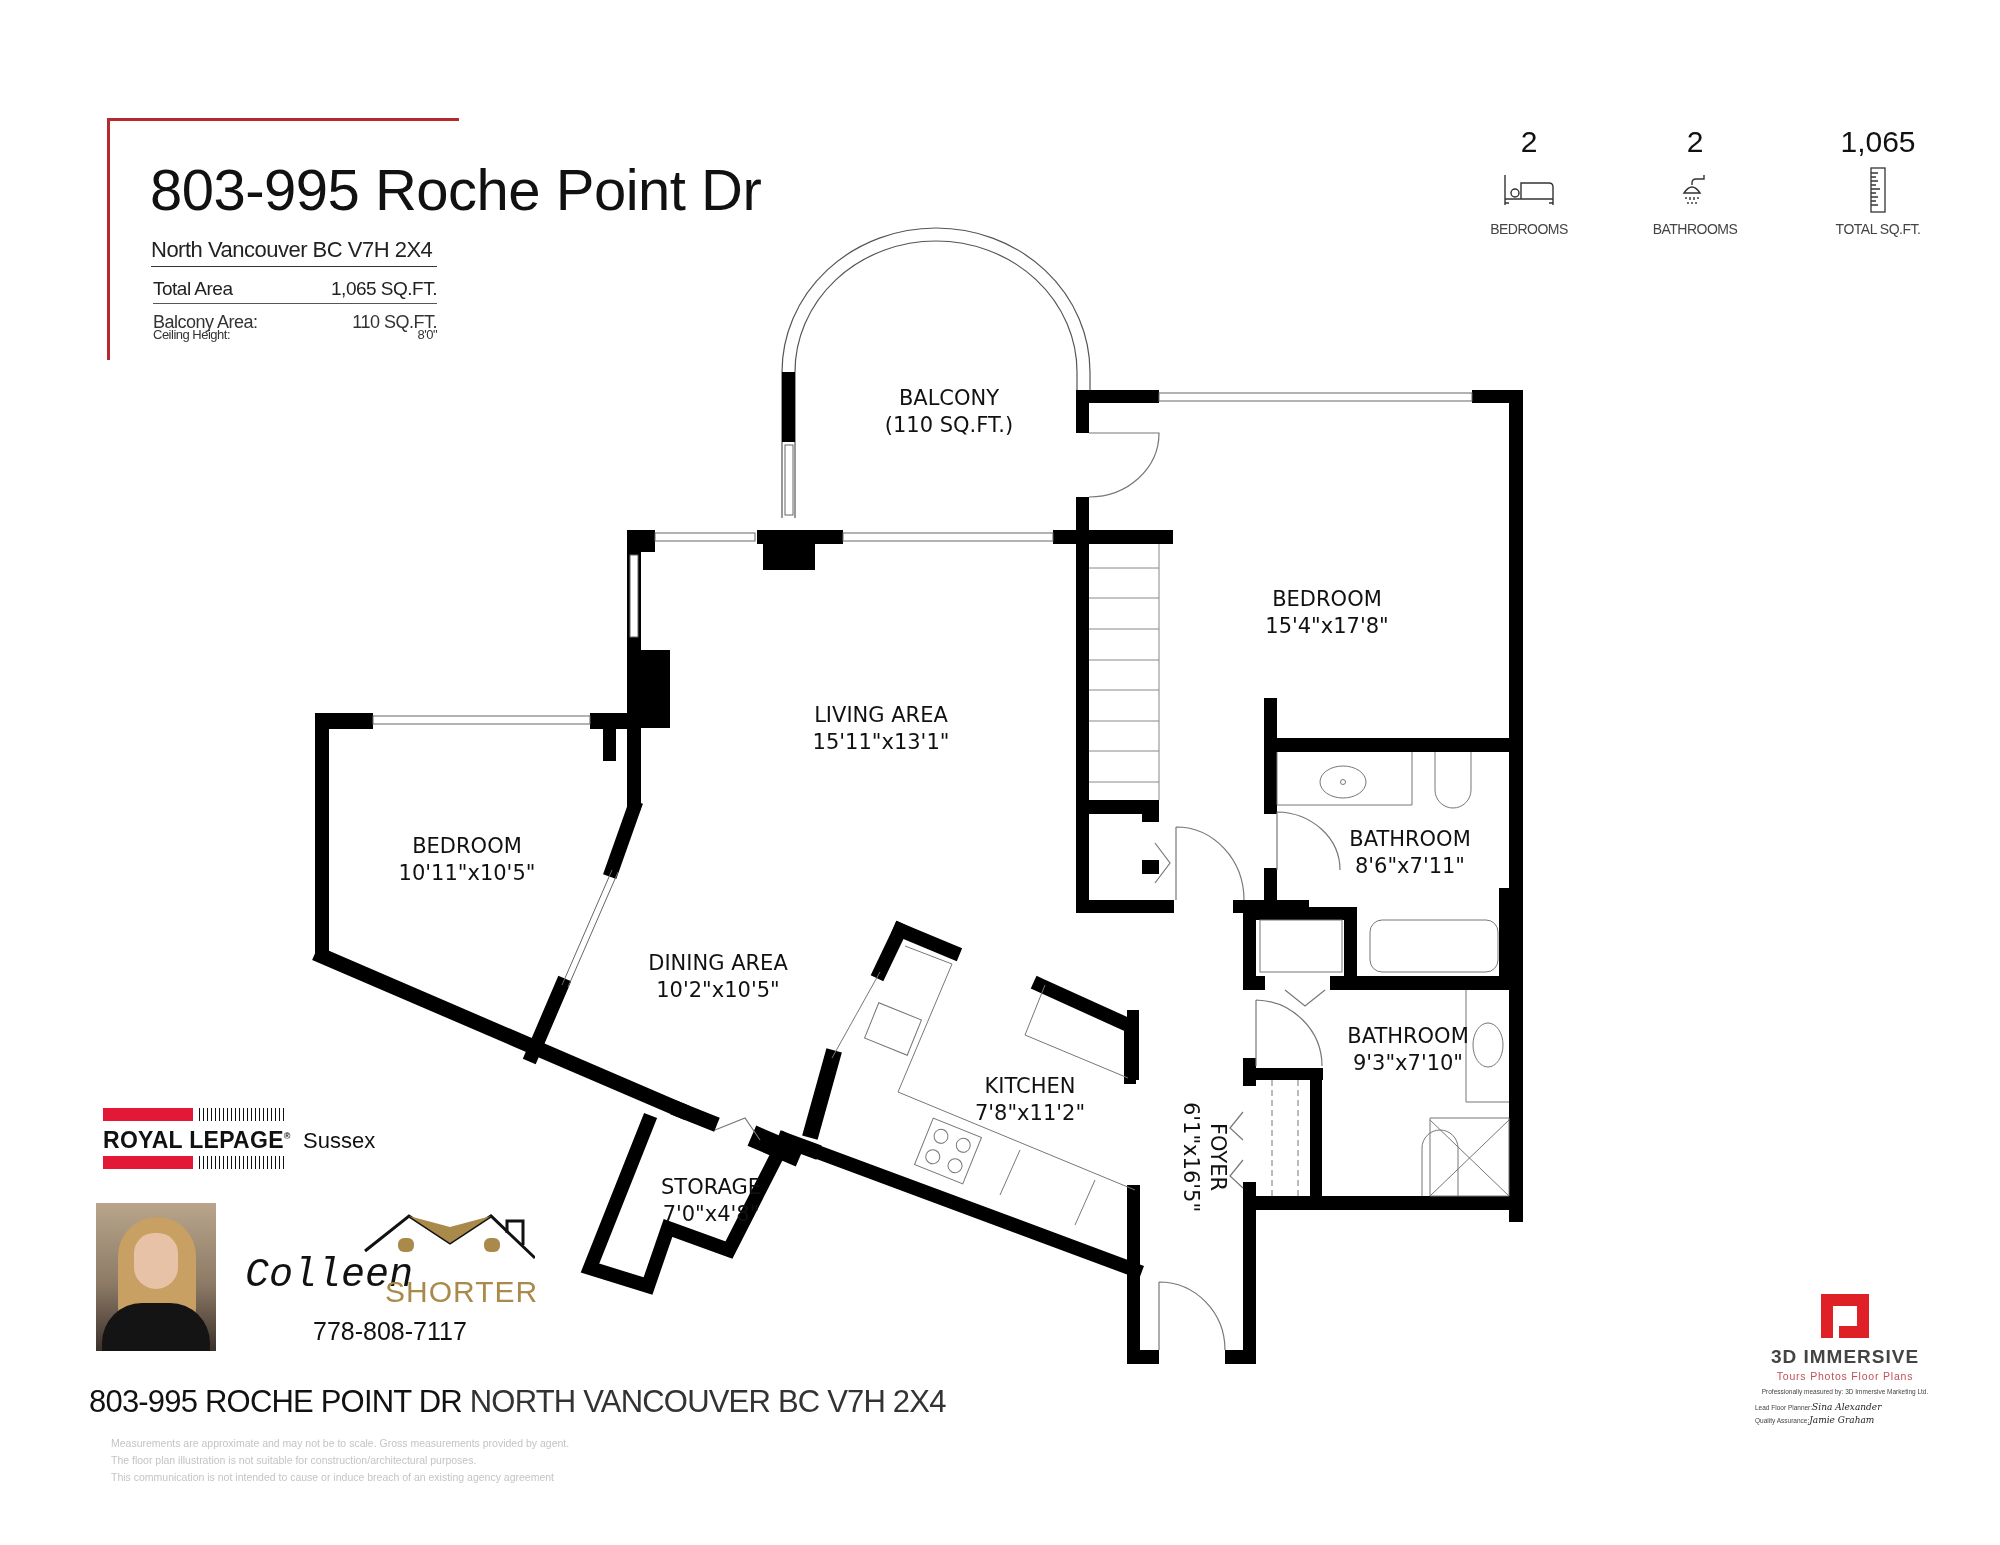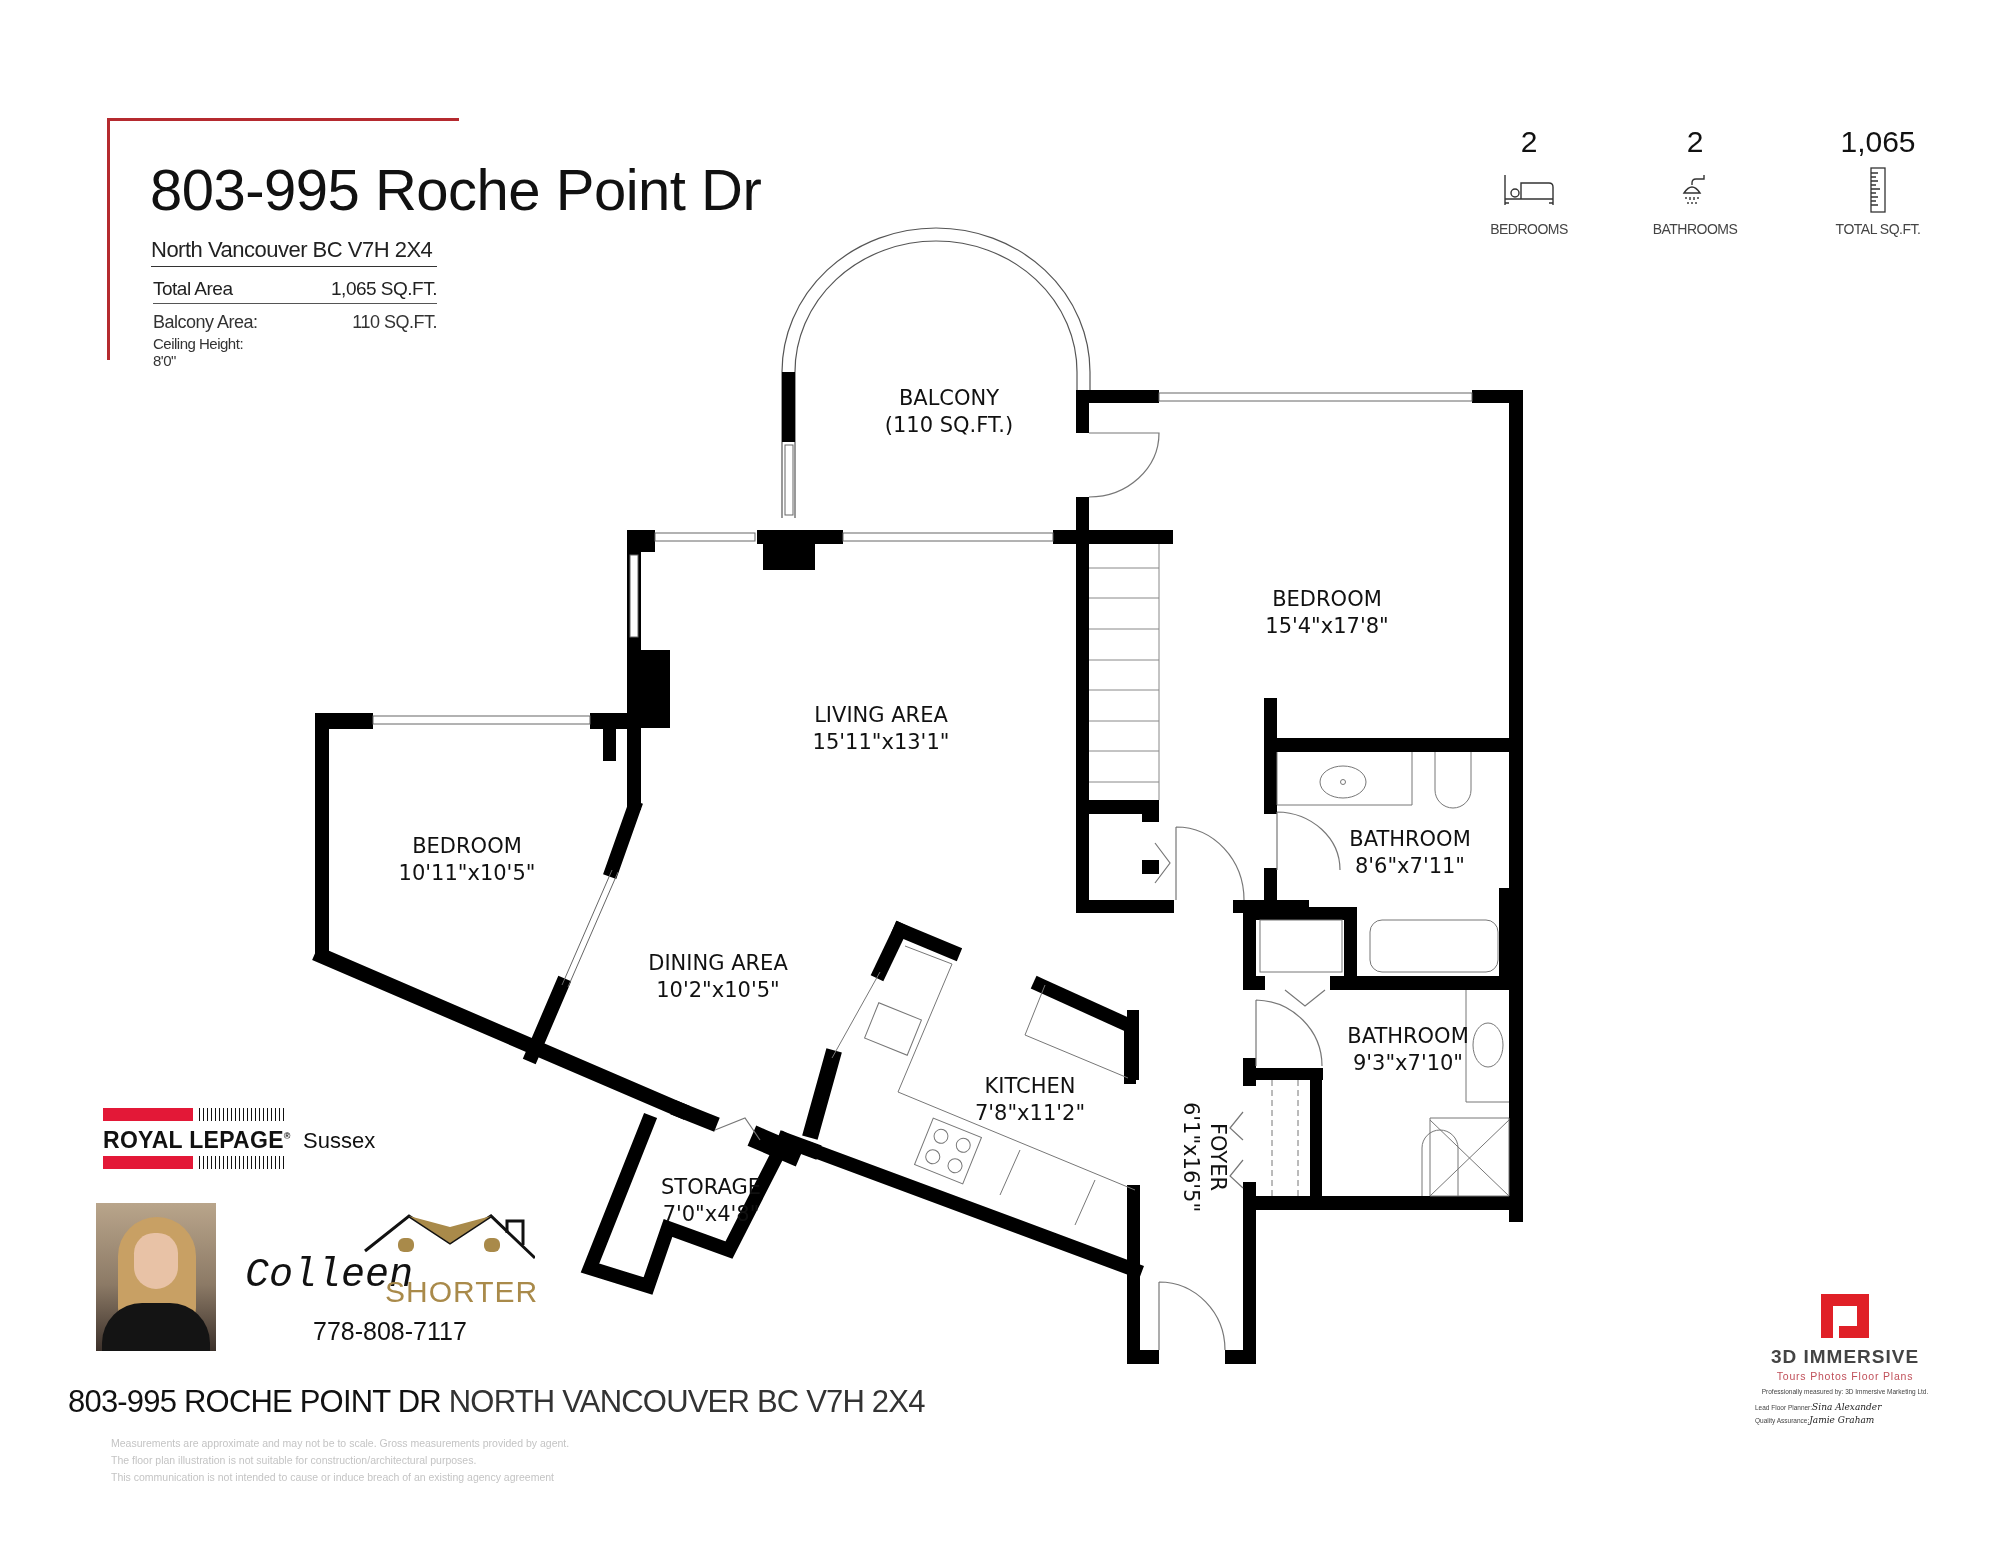--- a/index.html
+++ b/index.html
@@ -5,21 +5,21 @@
   html, body { margin:0; padding:0; background:#ffffff; }
   body { width:2000px; height:1545px; position:relative; overflow:hidden; font-family:"Liberation Sans", sans-serif; color:#111; }
   .abs { position:absolute; }
   .frame-top { left:107px; top:118px; width:352px; height:3px; background:#b52a2f; }
   .frame-left { left:107px; top:118px; width:3px; height:242px; background:#b52a2f; }
   .title { left:150px; top:156px; font-size:58px; letter-spacing:-0.5px; white-space:nowrap; color:#111; }
   .subtitle { left:151px; top:237px; font-size:22px; color:#222; white-space:nowrap; width:286px; border-bottom:1.5px solid #333; padding-bottom:3px; letter-spacing:-0.5px; }
   .area-row { left:153px; width:284px; display:flex; justify-content:space-between; font-size:19px; color:#222; letter-spacing:-0.5px; }
   .area-total { top:278px; border-bottom:1.5px solid #555; padding-bottom:3px; }
   .area-balcony { top:312px; color:#333; font-size:18px; }
-  .area-ceiling { top:335px; color:#333; font-size:15px;flex-direction:column; }
+  .area-ceiling { top:327px; color:#333; font-size:13px; }
 
   .stat { top:125px; width:140px; text-align:center; }
   .stat .num { font-size:30px; color:#111; height:40px; }
   .stat .icon { height:50px; display:flex; align-items:center; justify-content:center; }
   .stat .lbl { font-size:14px; color:#444; letter-spacing:-0.5px; margin-top:6px; }
 
   svg.plan { position:absolute; left:0; top:0; }
   .room-label { position:absolute; text-align:center; font-family:"DejaVu Sans", sans-serif; font-size:21px; line-height:27px; color:#111; white-space:nowrap; transform:translateX(-50%); }
   .foyer-label { transform:translate(-50%,-50%) rotate(90deg); }
 
@@ -33,21 +33,21 @@
   .photo { left:96px; top:1203px; width:120px; height:148px; background:linear-gradient(180deg,#b9a58b 0%,#8c7a66 55%,#3b302a 100%); overflow:hidden; }
   .photo .hair { position:absolute; left:22px; top:14px; width:78px; height:110px; border-radius:40px 40px 20px 20px; background:#c8a064; }
   .photo .face { position:absolute; left:38px; top:30px; width:44px; height:56px; border-radius:22px 22px 24px 24px; background:#e8c2a6; }
   .photo .body { position:absolute; left:6px; top:100px; width:108px; height:60px; border-radius:40px 40px 0 0; background:#141414; }
 
   .logo-cs { left:245px; top:1213px; width:290px; height:130px; }
   .cs-script { position:absolute; left:0; top:40px; font-family:Liberation Mono, monospace; font-style:italic; font-size:40px; color:#111; }
   .cs-last { position:absolute; left:140px; top:62px; font-size:30px; letter-spacing:1px; color:#a98a4a; }
   .cs-phone { position:absolute; left:68px; top:104px; font-size:25px; color:#111; }
 
-  .footer-addr { left:68px; top:1384px; font-size:31px; white-space:nowrap; letter-spacing:-0.8px; }
+  .footer-addr { left:89px; top:1384px; font-size:31px; white-space:nowrap; letter-spacing:-0.8px; }
   .footer-addr .bold { font-weight:normal; color:#111; }
   .footer-addr .light { color:#333; font-weight:normal; }
   .disclaimer { left:80px; font-size:10.5px; color:#c4c4c4; white-space:nowrap;margin-left:31px; }
 
   .immersive { left:1735px; top:1288px; width:220px; text-align:center; }
   .imm-logo { width:48px; height:44px; margin:6px auto 8px; position:relative; }
   .imm-t1 { font-size:19px; font-weight:bold; color:#444; letter-spacing:1px; }
   .imm-t2 { font-size:10.5px; color:#c0505a; letter-spacing:0.8px; margin-top:2px; }
   .imm-t3 { font-size:6.5px; color:#444; margin-top:6px; }
   .imm-sig { font-size:6.5px; color:#444; text-align:left; padding-left:20px; margin-top:6px; line-height:13px; }

